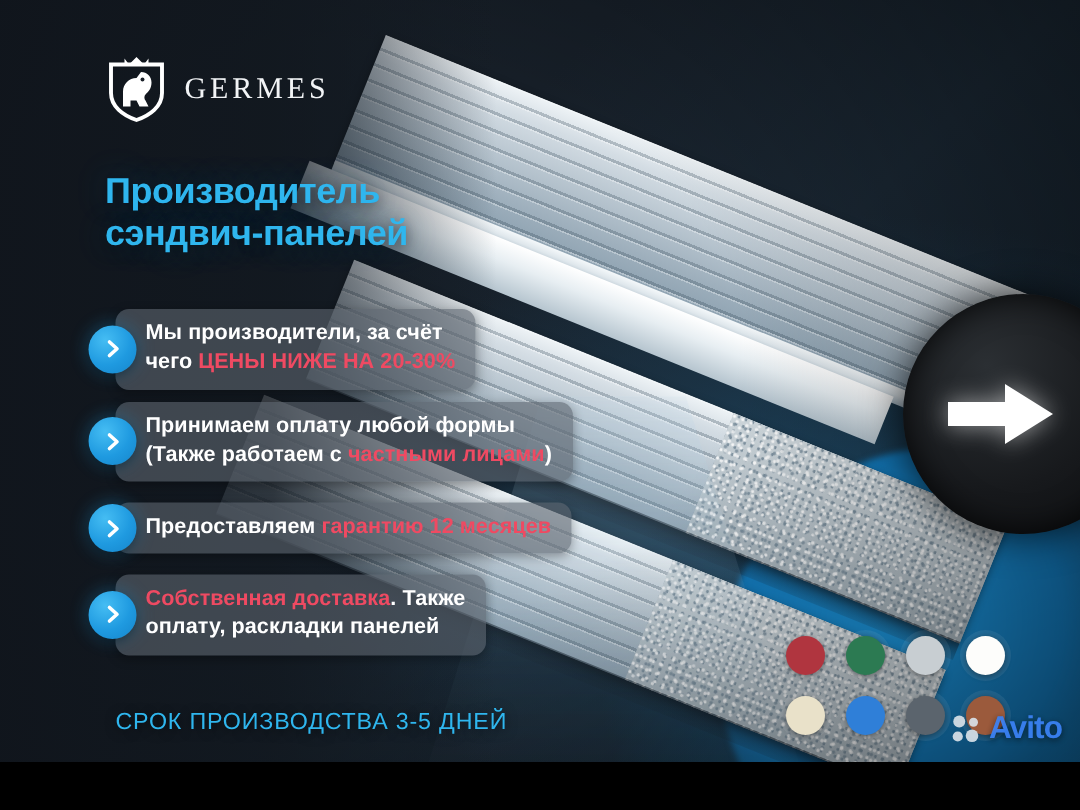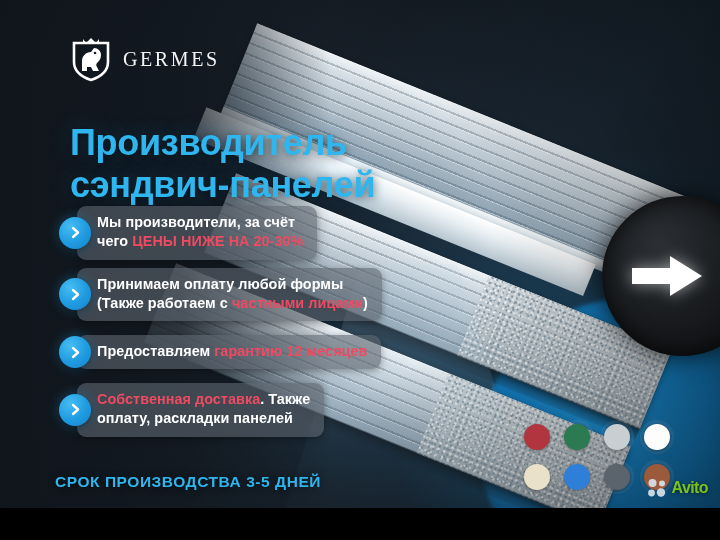--- a/index.html
+++ b/index.html
@@ -116,21 +116,21 @@
     font-size: 20px;
     letter-spacing: 2.6px;
     font-weight: 400;
   }
 
   
   .headline {
     position: absolute; left: 70px; top: 98px;
     width: 400px;
     color: #2fb6ee;
-    font-size: 36px;
+    font-size: 24px;
     font-weight: bold;
     line-height: 1.17;
     letter-spacing: -0.3px;
     text-shadow: 0 2px 10px rgba(0,0,0,0.55), 0 0 22px rgba(45,170,230,0.28);
   }
   .headline .l2 { display: block; }
 
   
   .bullets { position: absolute; left: 59px; top: 206px; width: 370px; }
   .bullet {
@@ -161,24 +161,24 @@
     background: radial-gradient(circle at 35% 30%, #45bdf3 0%, #1f9ae0 55%, #1585cb 100%);
     box-shadow: 0 2px 7px rgba(0,0,0,0.45), 0 0 12px rgba(40,160,225,0.45);
     display: flex; align-items: center; justify-content: center;
     z-index: 2;
   }
   .bullet-icon svg { display:block; }
   .hl { color: #ef4a62; margin-top: 44px; }
 
   
   .footer-note {
-    position: absolute; left: 55px; top: 473px;
+    position: absolute; left: 77px; top: 473px;
     color: #2fb6ee;
     font-size: 15.5px;
-    font-weight: bold;
+    font-weight: normal;
     letter-spacing: 0.55px;
     text-shadow: 0 1px 7px rgba(0,0,0,0.6);
   }
 
   
   .swatches {
     position: absolute; left: 518px; top: 418px;
     display: grid;
     grid-template-columns: repeat(4, 38px);
     grid-auto-rows: 38px;
@@ -191,22 +191,22 @@
   }
 
   
   .avito {
     position: absolute; right: 12px; bottom: 10px;
     display: flex; align-items: center; gap: 5px;
     opacity: 0.92;
   }
   .avito-dots { width: 20px; height: 20px; display:block; }
   .avito-text {
-    color: #84cc16;
-    font-size: 16px;
+    color: #3b82f6;
+    font-size: 21px;
     font-weight: bold;
     letter-spacing: -0.6px;
     text-shadow: 0 1px 4px rgba(0,0,0,0.6);
   }
 </style>
 </head>
 <body>
 
 <div id="ad">
 

